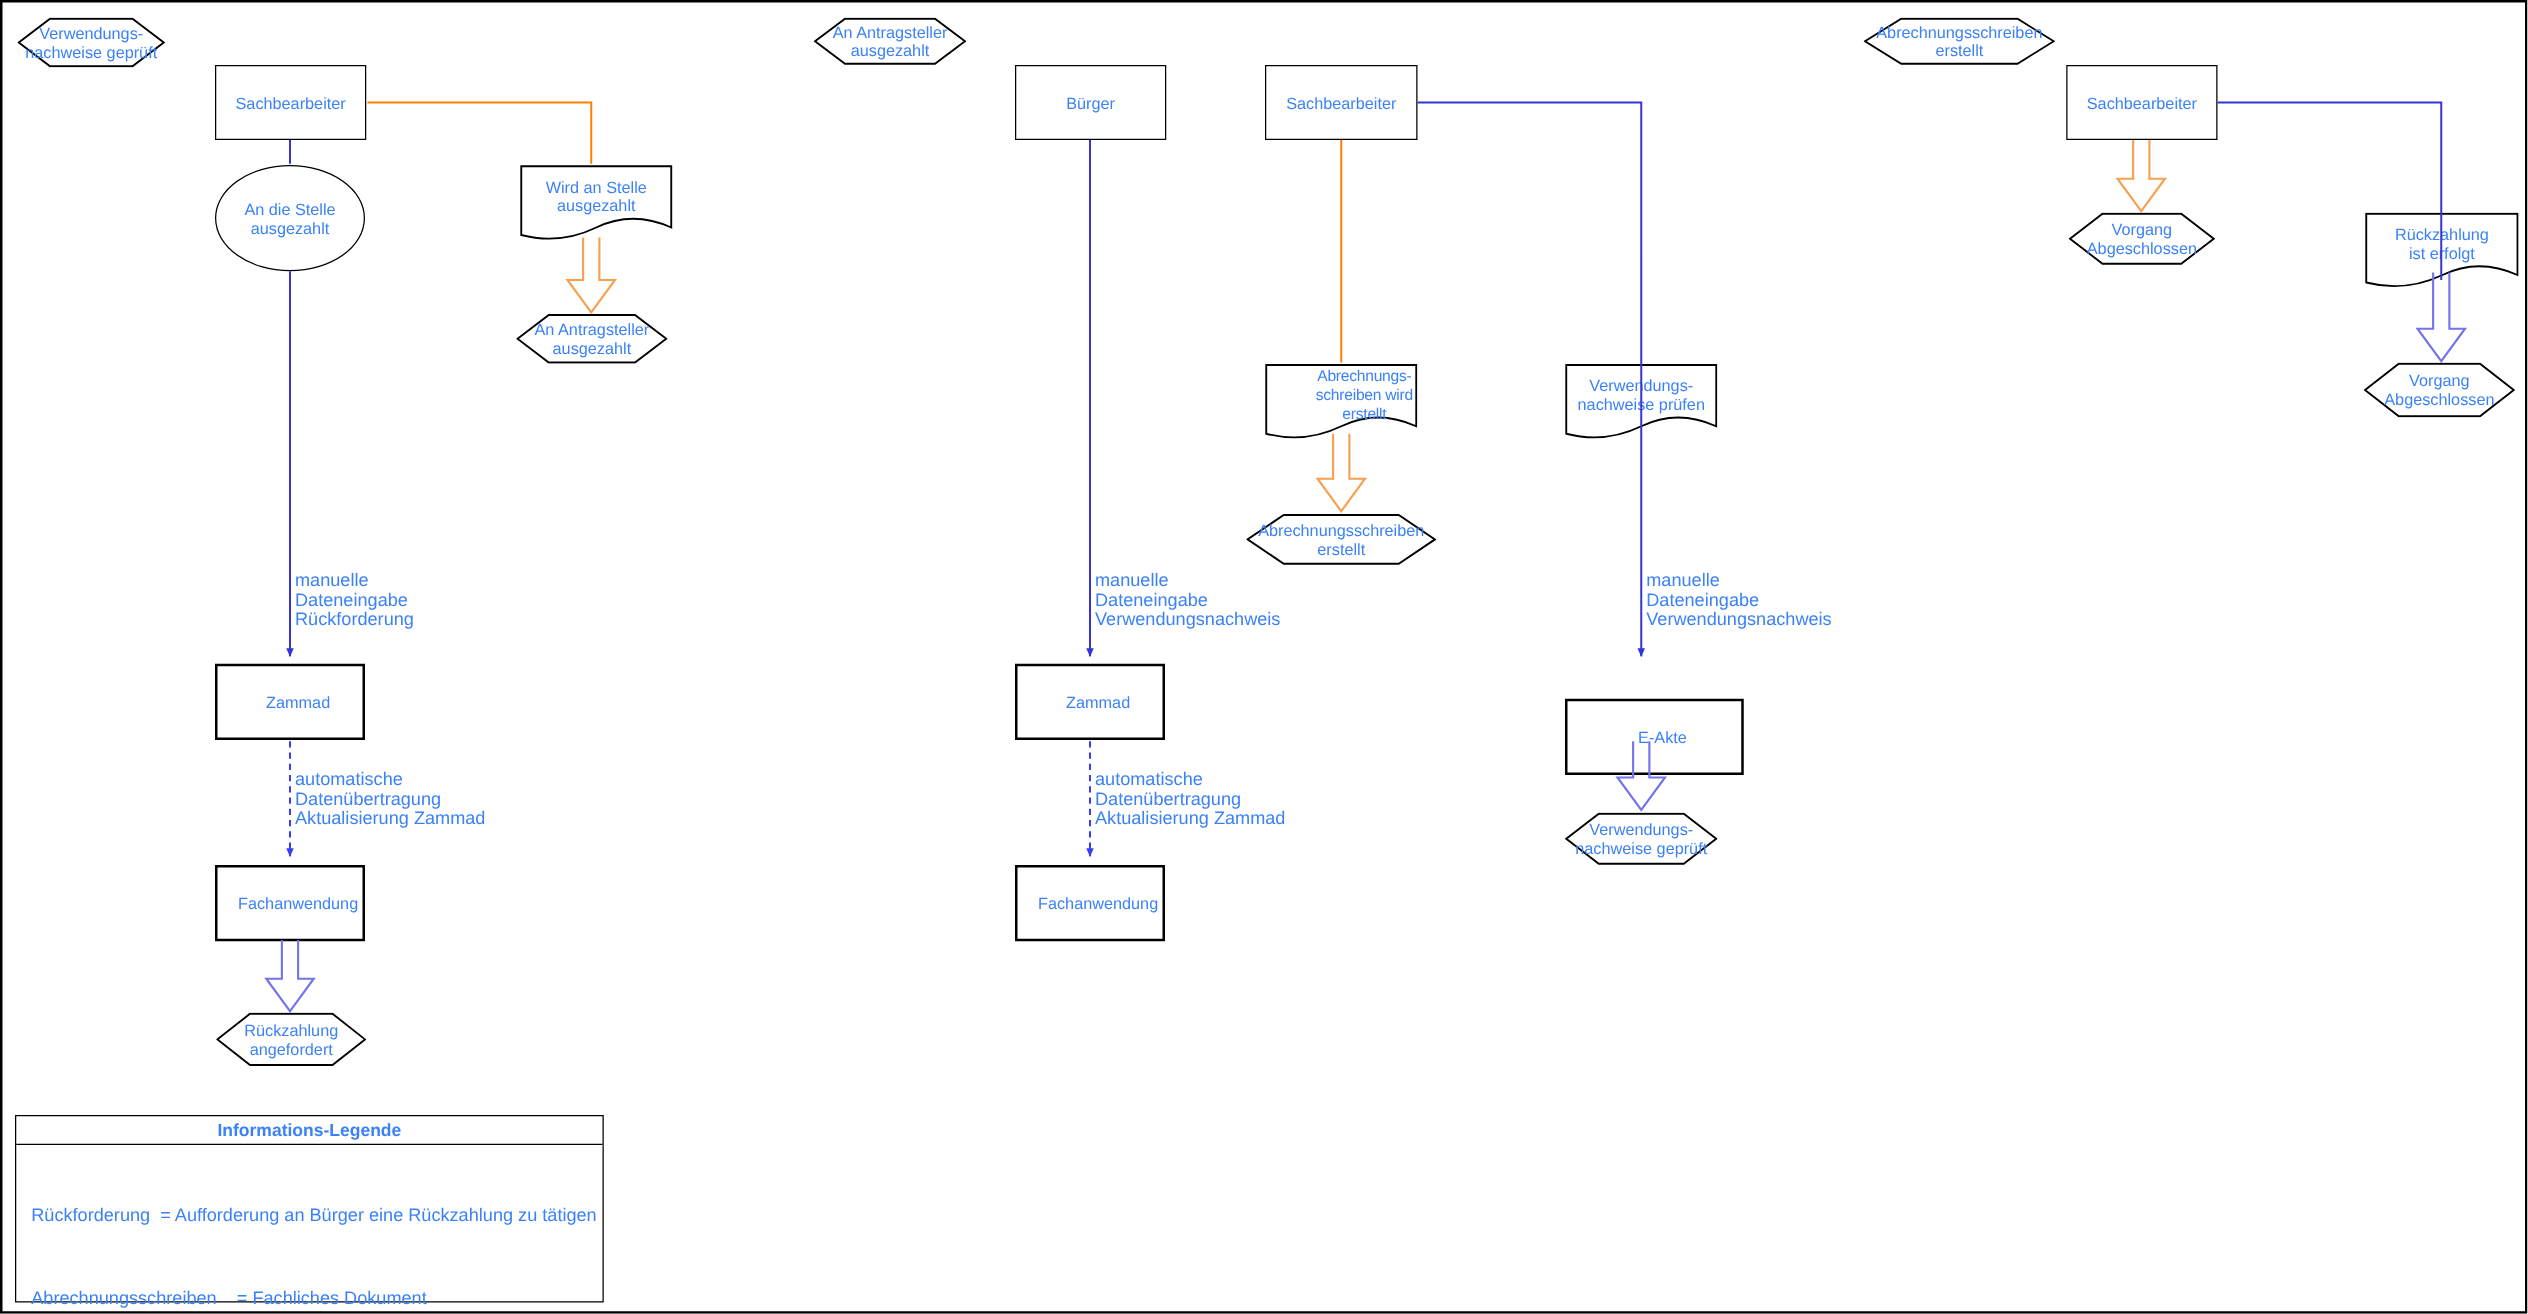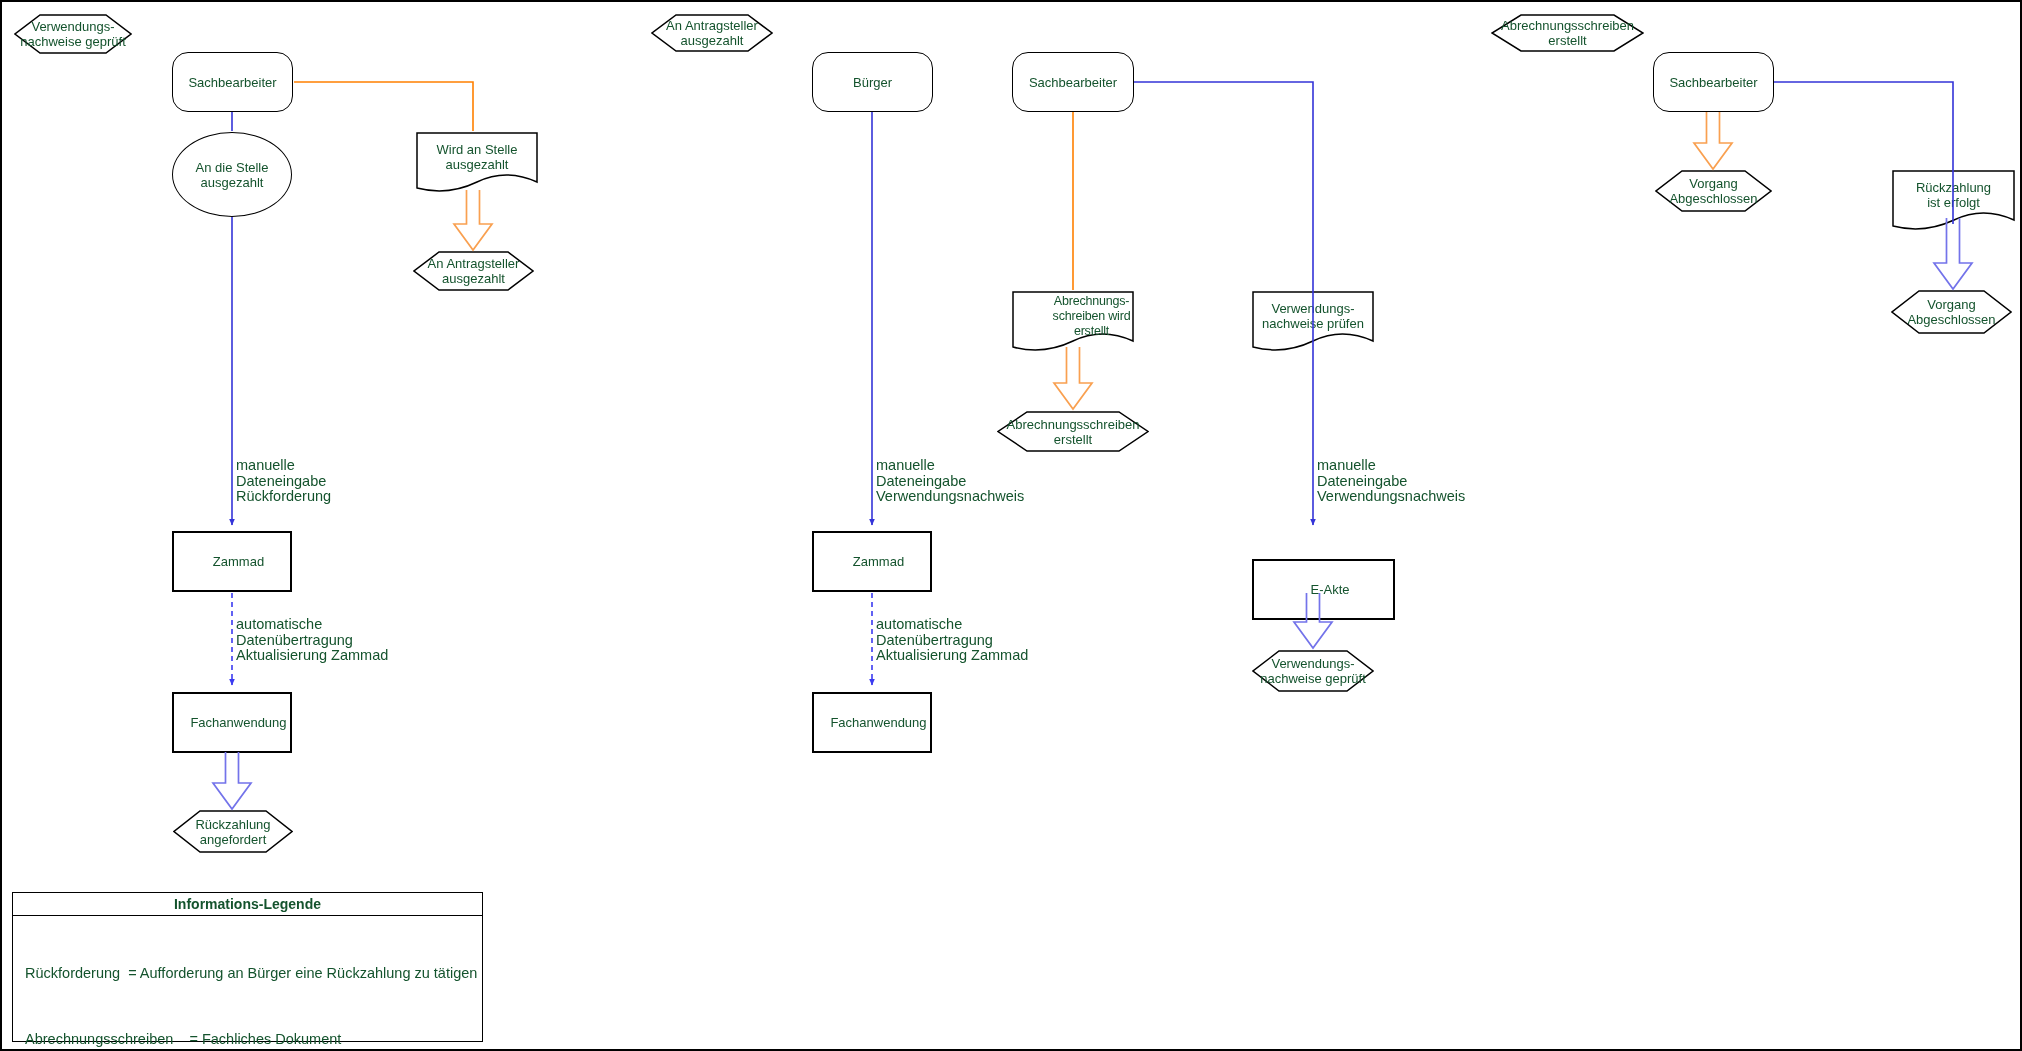--- a/index.html
+++ b/index.html
@@ -3,37 +3,37 @@
 <meta charset="utf-8">
 <style>
   html,body{margin:0;padding:0;background:#fff;}
   #canvas{
     position:relative;
     width:2022px;height:1051px;
     box-sizing:border-box;
     border:2px solid #000;
     background:#fff;
     font-family:"Liberation Sans",sans-serif;
-    color:#14532d;
+    color:#3b82f6;
     overflow:hidden;
     text-decoration:underline;
   }
   .shape{
     position:absolute;
     display:flex;align-items:center;justify-content:center;
     text-align:center;
     white-space:pre-line;
     font-size:13px;line-height:15px;
     box-sizing:border-box;
     z-index:2;
   }
   .shape .bg{position:absolute;left:0;top:0;width:100%;height:100%;}
   .shape .label{position:relative;z-index:1;}
   .box{background:#fff;border:2px solid #000;padding-left:13px;}
-  .rounded{background:#fff;border:1.5px solid #000;border-radius:16px;}
+  .rounded{background:#fff;border:1.5px solid #000;border-radius:0;}
   .ellipse{background:#fff;border:1.5px solid #000;border-radius:50%;}
   .doc .label{padding-bottom:14px;}
   .small-label .label{font-size:12.5px;letter-spacing:-0.2px;margin-left:37px;}
   .edge-label{
     position:absolute;z-index:1;
     white-space:pre-line;
     font-size:14.5px;line-height:15.6px;
     text-align:left;
   }
   #connectors{

